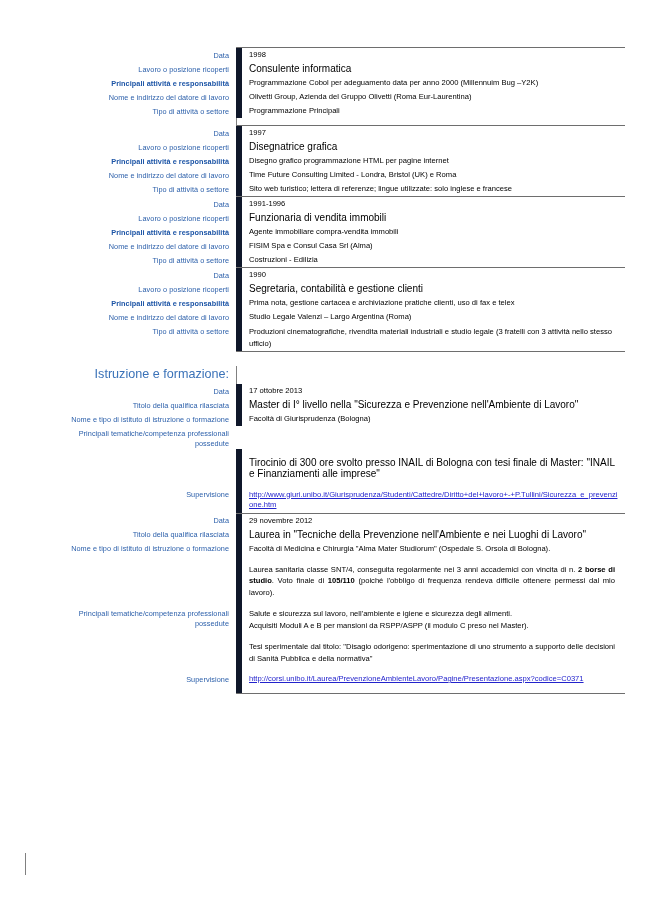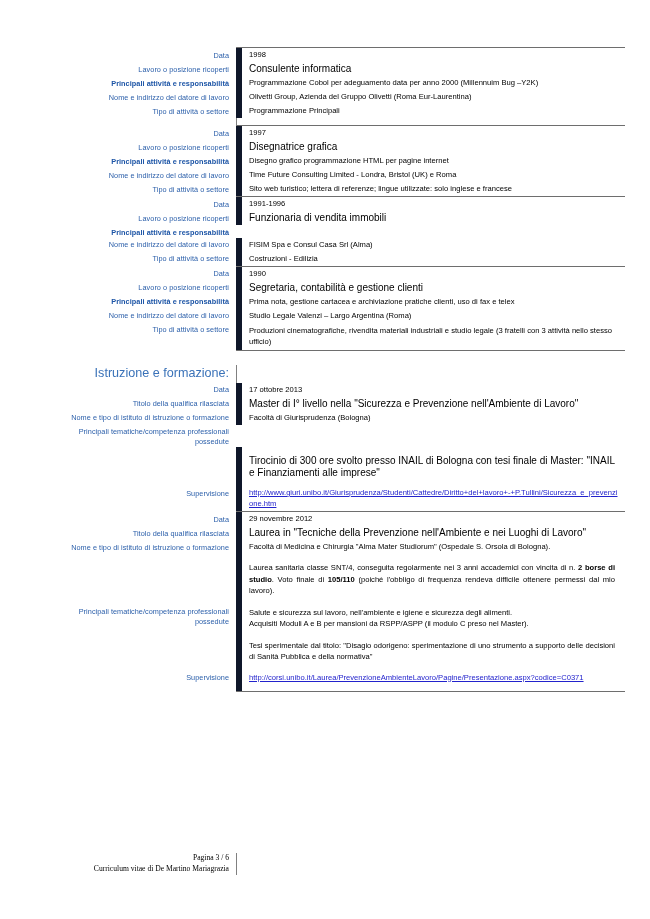--- a/index.html
+++ b/index.html
@@ -223,20 +223,21 @@
     <div class="row">
       <div class="lbl">Data</div>
       <div class="val">1991-1996</div>
     </div>
     <div class="row">
       <div class="lbl">Lavoro o posizione ricoperti</div>
       <div class="val b">Funzionaria di vendita immobili</div>
     </div>
     <div class="row">
       <div class="lbl strong">Principali attività e responsabilità</div>
+      <div class="val">Agente immobiliare compra-vendita immobili</div>
     </div>
     <div class="row">
       <div class="lbl">Nome e indirizzo del datore di lavoro</div>
       <div class="val">FISIM Spa e Consul Casa Srl (Alma)</div>
     </div>
     <div class="row">
       <div class="lbl">Tipo di attività o settore</div>
       <div class="val">Costruzioni - Edilizia</div>
     </div>
   </div>
@@ -377,20 +378,16 @@
       <div class="lbl"></div>
       <div class="val spacer"></div>
     </div>
     <div class="hr-row">
       <div class="lbl"></div>
       <div class="rule"></div>
     </div>
   </div>
 
   <div class="footer">
-    <div class="footer-left">
-      <div>Pagina 3 / 6</div>
-      <div class="footer-line2">Curriculum vitae di De Martino Mariagrazia</div>
-    </div>
     <div class="footer-right"></div>
   </div>
 
 </div>
 
 </body></html>

